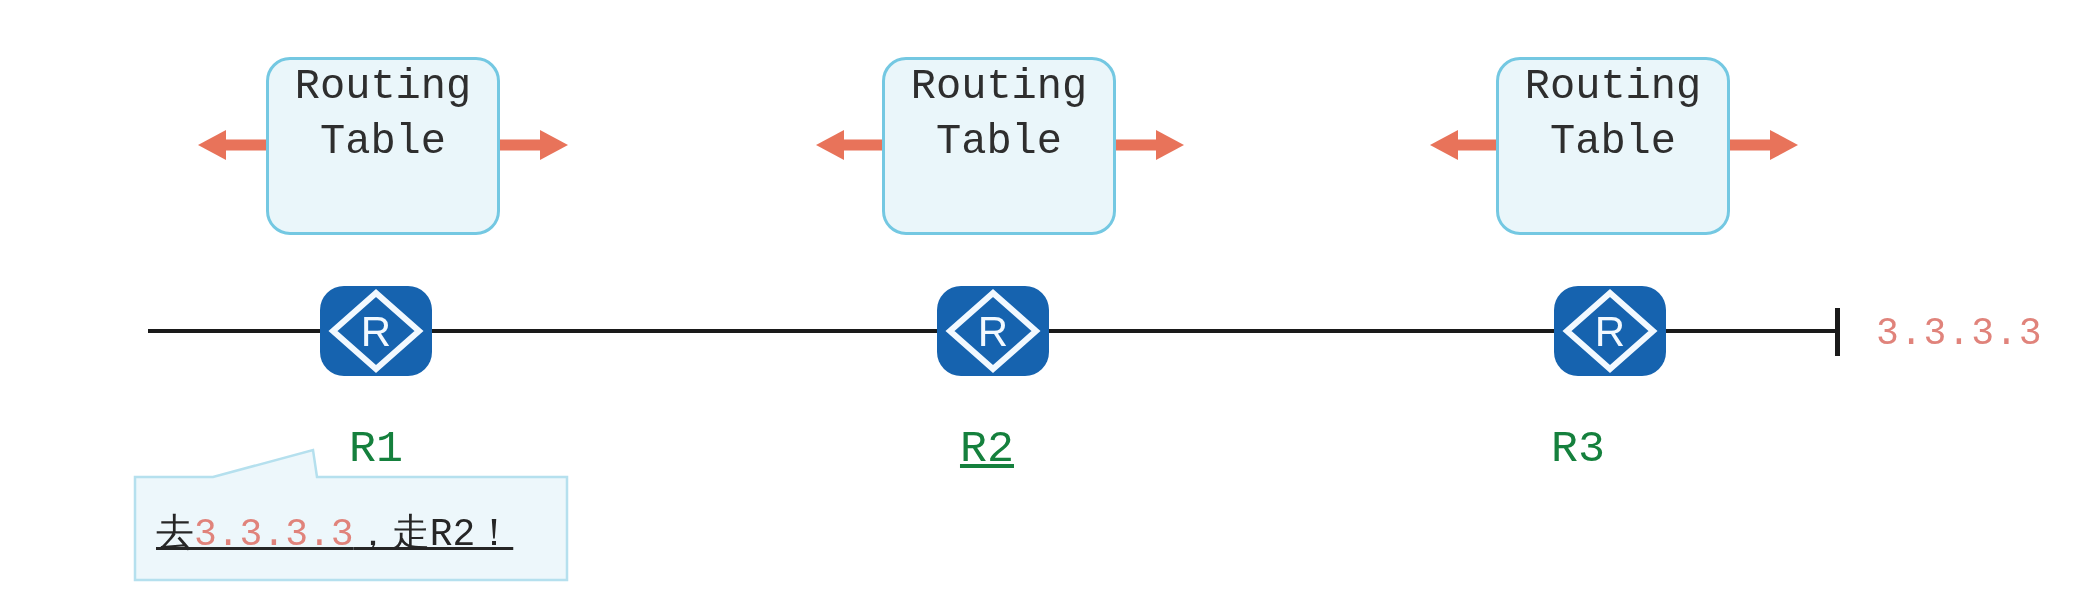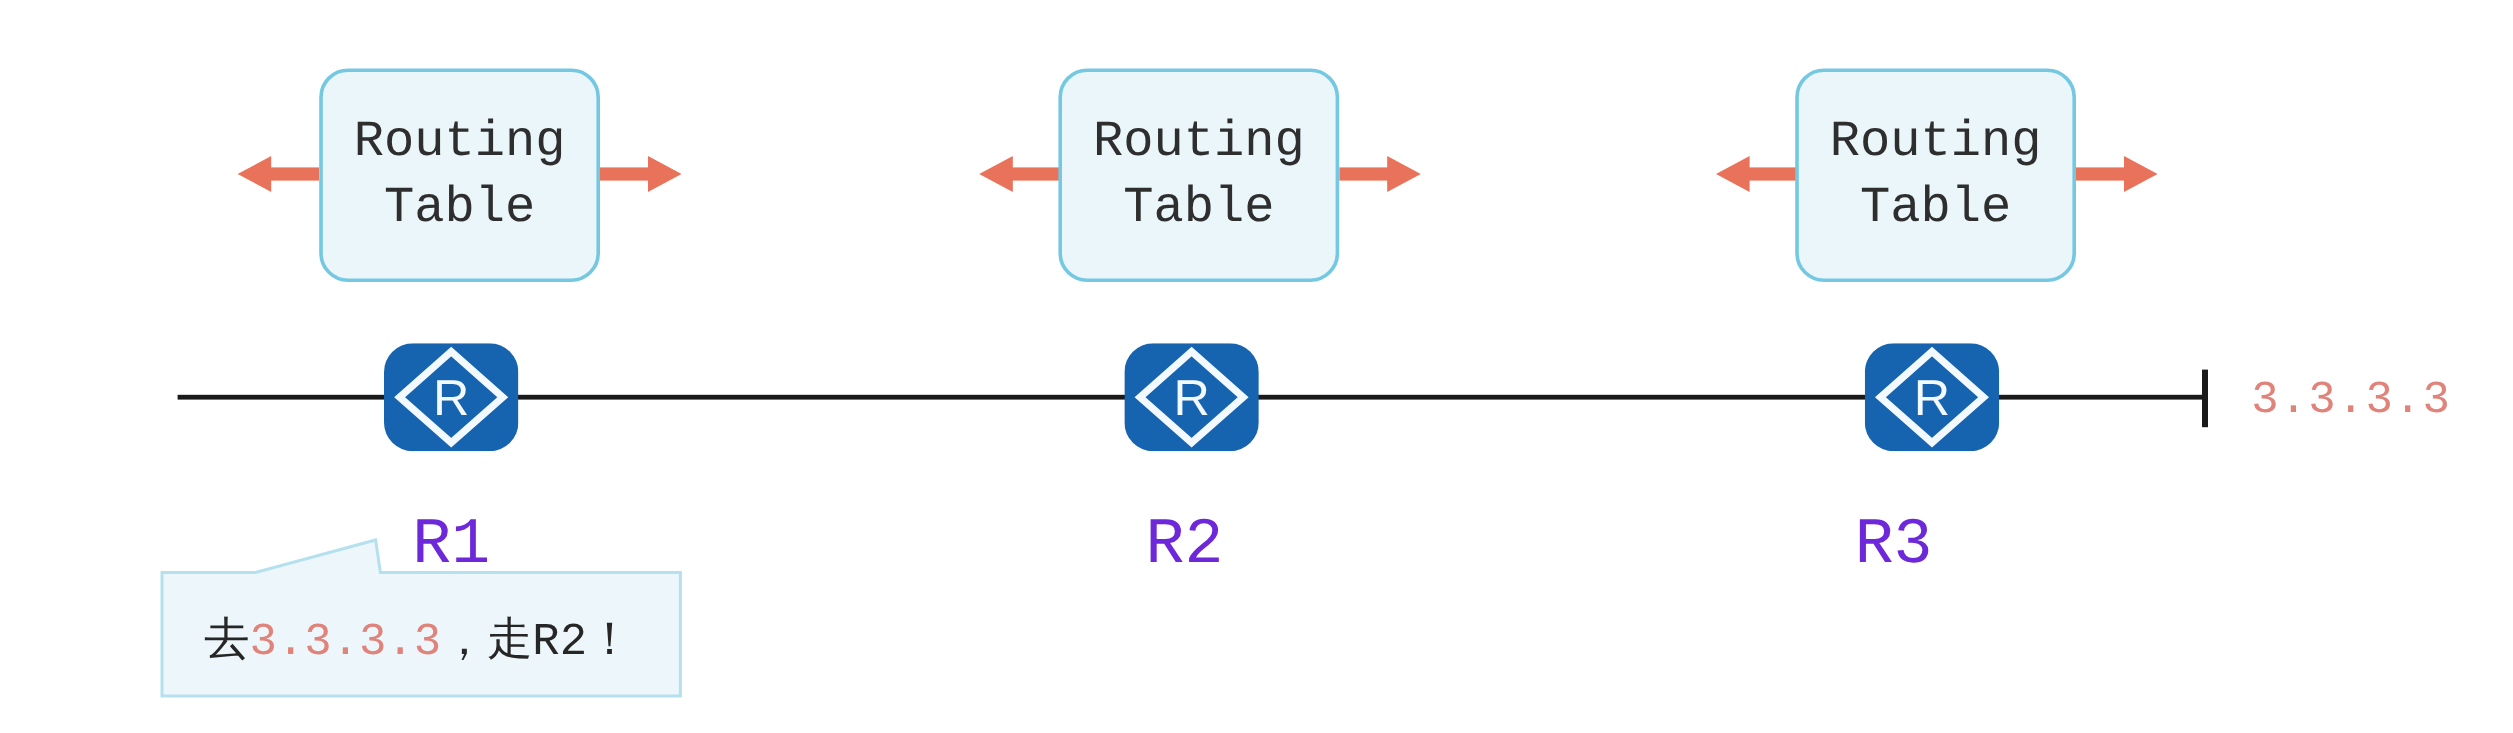--- a/index.html
+++ b/index.html
@@ -50,21 +50,20 @@
   .rt-box {
     position: absolute;
     top: 57px;
     width: 234px;
     height: 178px;
     box-sizing: border-box;
     background: var(--box-fill, #eaf6fa);
     border: 3px solid var(--box-border, #74c8e2);
     border-radius: 24px;
     display: flex;
-    align-items: center;
     justify-content: center;
     text-align: center;
     font-size: 42px;
     line-height: 1.3;
     color: #2e2e2e;
     z-index: 3;
   }
   .g1 .rt-box { left: 266px; }
   .g2 .rt-box { left: 882px; }
   .g3 .rt-box { left: 1496px; }
@@ -108,50 +107,51 @@
     font-family: "Liberation Sans", sans-serif;
     font-size: 42px;
   }
 
   
   .router-label {
     position: absolute;
     top: 424px;
     width: 140px;
     text-align: center;
-    font-size: 54px;
-    color: #6d28d9;
+    font-size: 45px;
+    color: #15803d;
     z-index: 2;
   }
   .g1 .router-label { left: 306px; }
-  .g2 .router-label { left: 917px; }
+  .g2 .router-label { left: 917px; text-decoration: underline; }
   .g3 .router-label { left: 1508px; }
 
   
   .callout-svg {
     position: absolute;
     left: 130px;
     top: 443px;
     width: 445px;
     height: 142px;
     z-index: 5;
   }
   .callout-svg polygon {
     fill: var(--bubble-fill, #edf7fb);
     stroke: var(--bubble-border, #b5e0ee);
     stroke-width: 2.5;
   }
   .callout-text {
     position: absolute;
-    left: 170px;
+    left: 156px;
     top: 507px;
     font-size: 38px;
     color: #262626;
     white-space: nowrap;
     z-index: 6;
+    text-decoration: underline;
   }
   .callout-text .ip {
     color: var(--ip-salmon, #e0837b);
   }
 </style>
 </head>
 <body>
 
 <div class="canvas">
 

